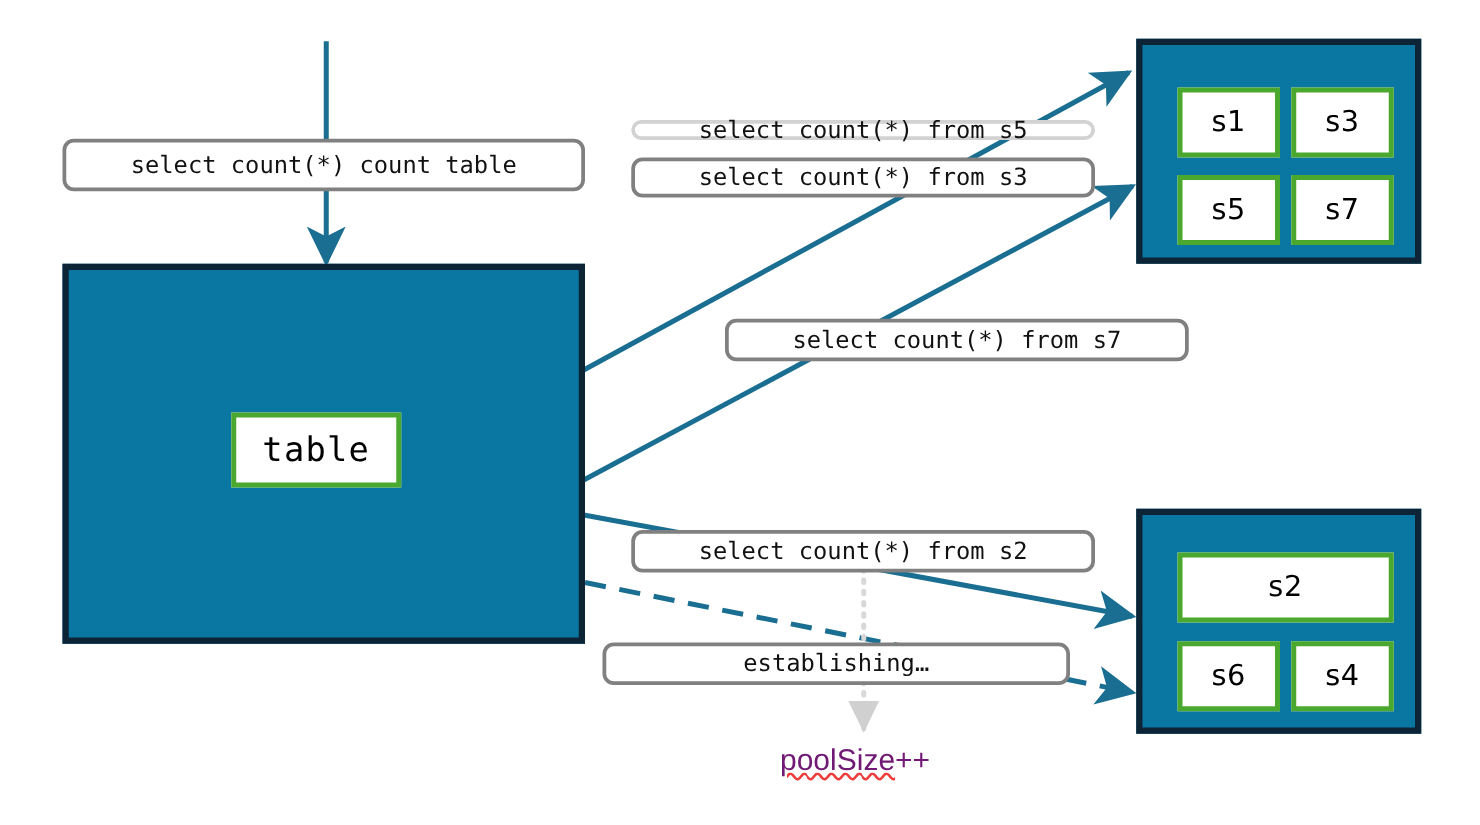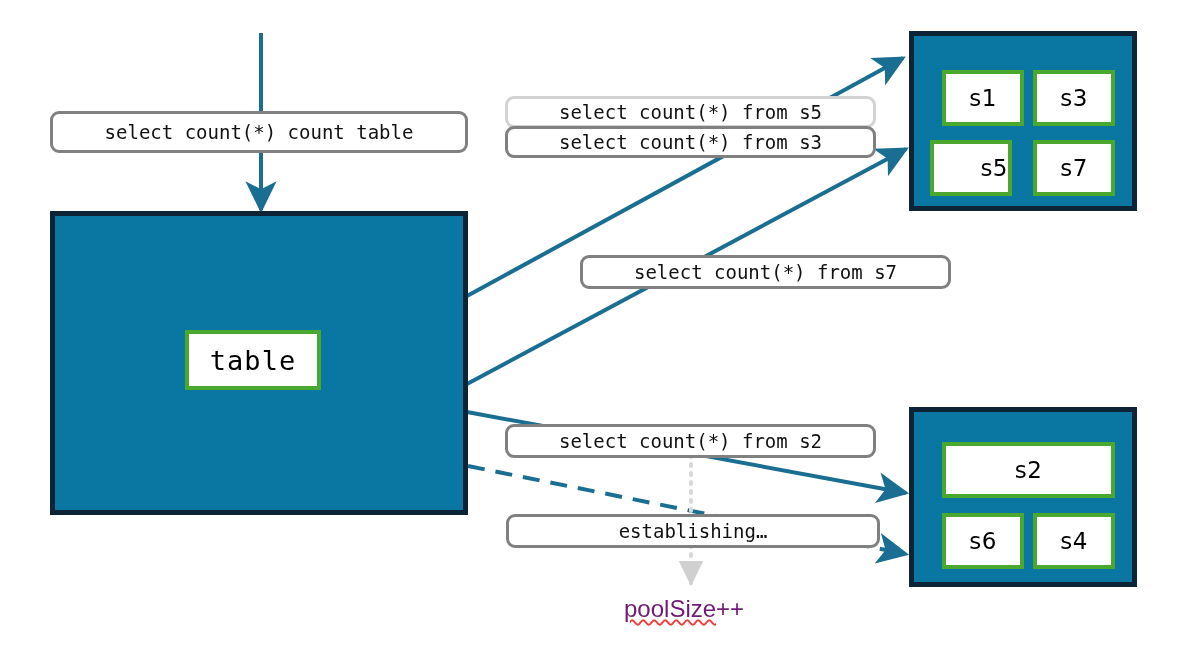--- a/index.html
+++ b/index.html
@@ -127,21 +127,21 @@
     </div>
   </div>
 
   <div class="pool" id="top-pool" style="left:909px; top:31px; width:228px; height:180px;">
     <div class="slot" style="left:28px; top:34px; width:82px; height:56px;text-align:center;">
       <span>s1</span>
     </div>
     <div class="slot" style="left:119px; top:34px; width:82px; height:56px;">
       <span>s3</span>
     </div>
-    <div class="slot" style="left:16px; top:104px; width:82px; height:56px;justify-content:flex-end;">
+    <div class="slot" style="left:28px; top:104px; width:82px; height:56px;">
       <span>s5</span>
     </div>
     <div class="slot" style="left:119px; top:104px; width:82px; height:56px;">
       <span>s7</span>
     </div>
   </div>
 
   <div class="pool" id="bottom-pool" style="left:909px; top:407px; width:228px; height:180px;">
     <div class="slot" style="left:28px; top:30px; width:173px; height:56px;">
       <span>s2</span>
@@ -151,37 +151,37 @@
     </div>
     <div class="slot" style="left:119px; top:101px; width:82px; height:56px;">
       <span>s4</span>
     </div>
   </div>
 
   <div class="qlabel front" style="left:50px; top:111px; width:418px; height:42px;">
     <span>select count(*) count table</span>
   </div>
 
-  <div class="qlabel faded" style="left:505px; top:96px; width:371px; height:32px;">
+  <div class="qlabel faded" style="left:505px; top:96px; width:371px; height:16px;">
     <span>select count(*) from s5</span>
   </div>
 
   <div class="qlabel front" style="left:505px; top:126px; width:371px; height:32px;">
     <span>select count(*) from s3</span>
   </div>
 
   <div class="qlabel front" style="left:580px; top:255px; width:371px; height:34px;">
     <span>select count(*) from s7</span>
   </div>
 
   <div class="qlabel front" style="left:505px; top:424px; width:371px; height:34px;">
     <span>select count(*) from s2</span>
   </div>
 
-  <div class="qlabel front" style="left:506px; top:514px; width:374px; height:34px;">
+  <div class="qlabel front" style="left:482px; top:514px; width:374px; height:34px;">
     <span>establishing…</span>
   </div>
 
   <div id="poolsize-note" style="left:624px; top:595px;">
     <span class="spell">poolSize</span><span>++</span>
   </div>
 
 </div>
 
 </body></html>

